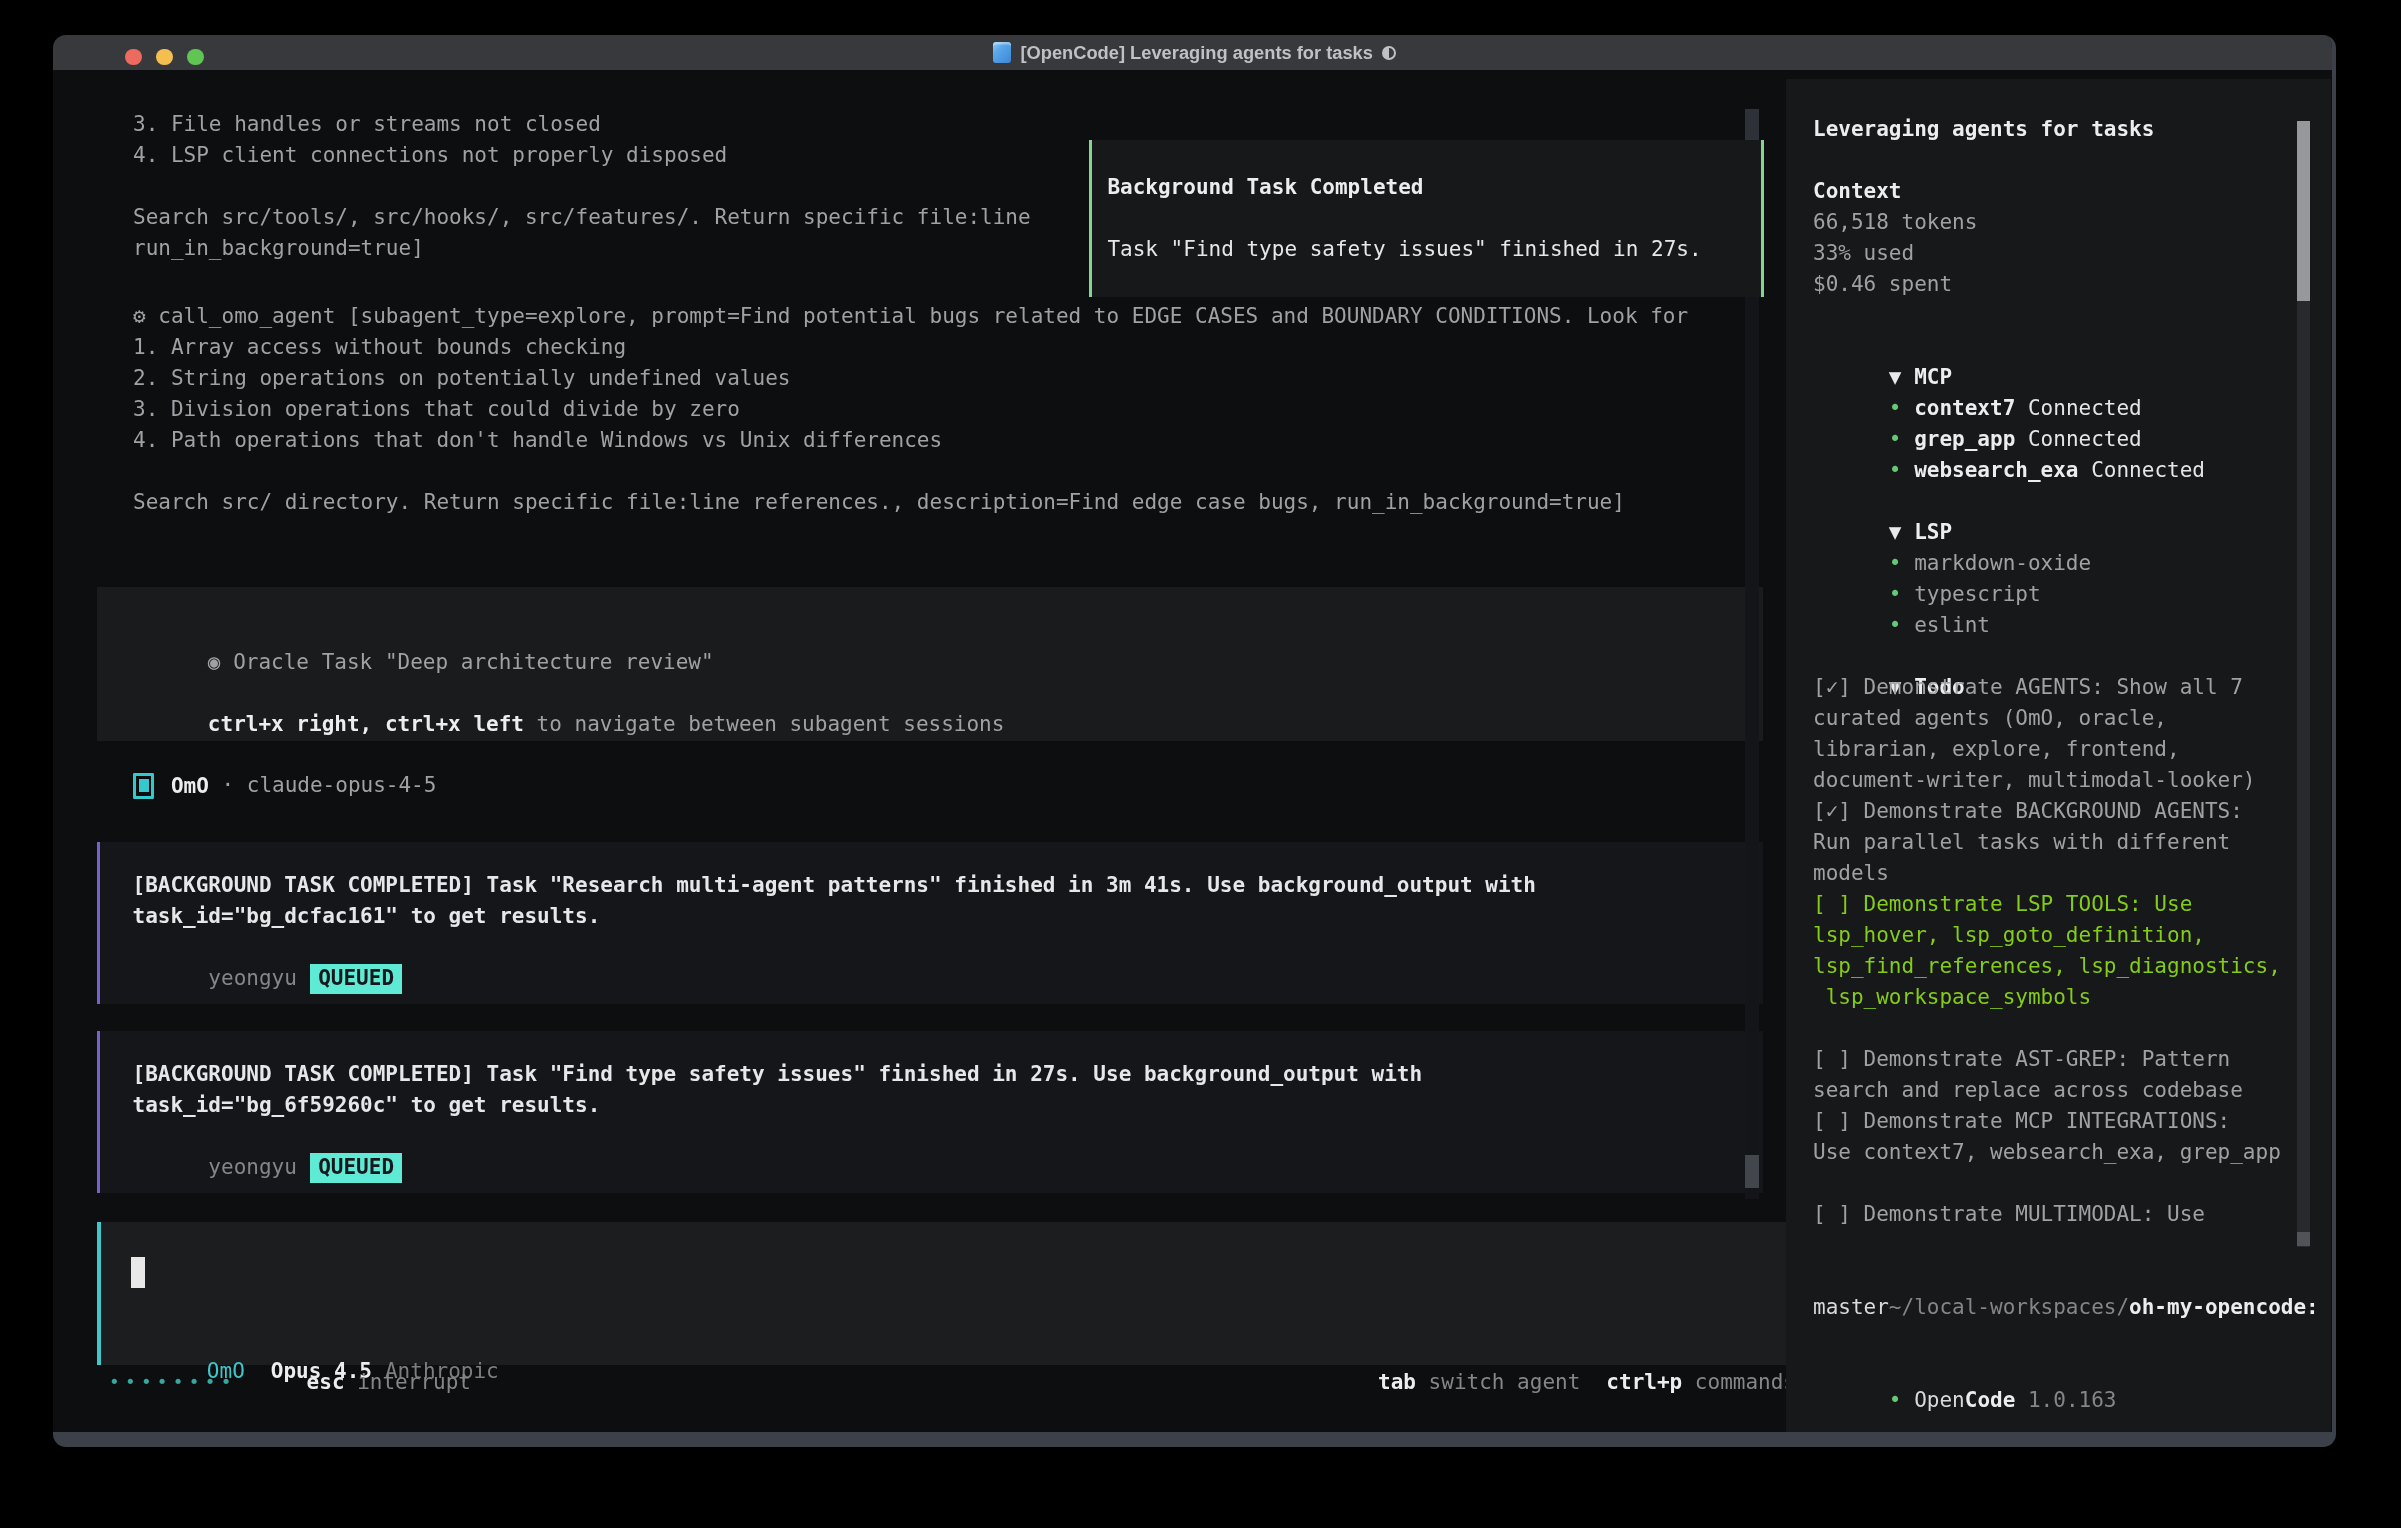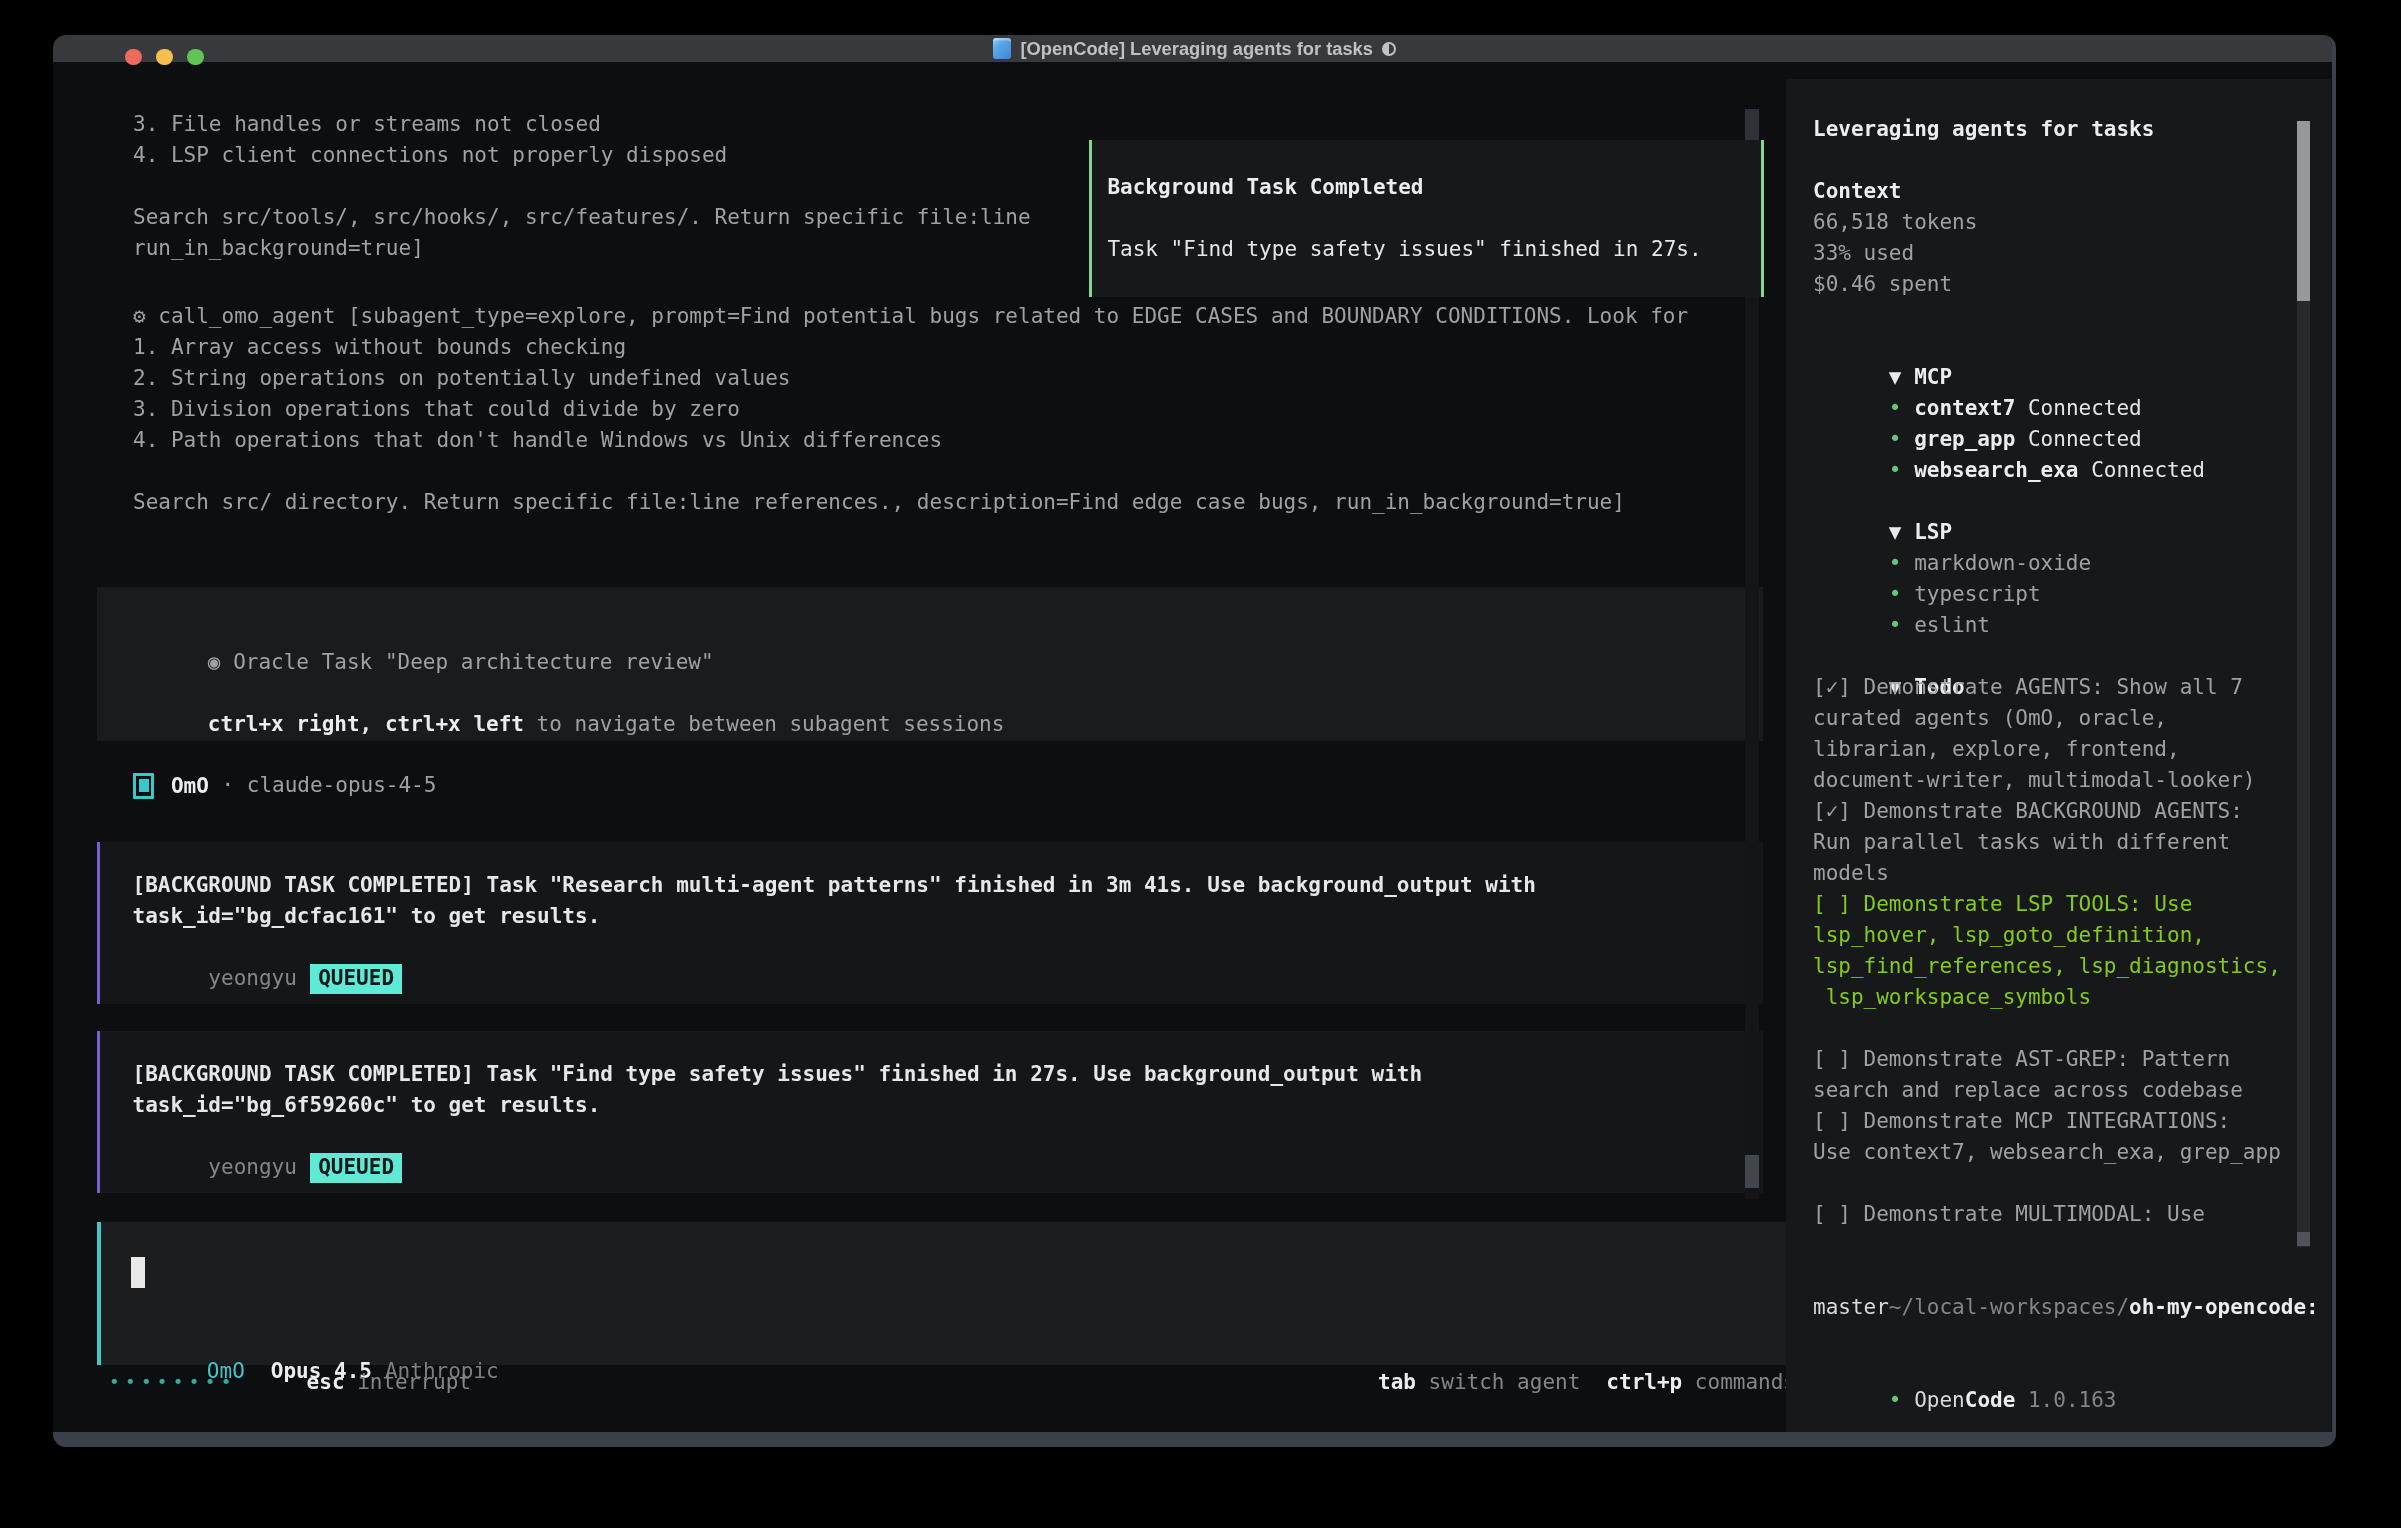--- a/index.html
+++ b/index.html
@@ -9,21 +9,21 @@
     position:relative;
   }
   
   #window{
     position:absolute;left:53px;top:35px;width:2283px;height:1412px;
     background:#0d0e10;border-radius:13px;box-sizing:border-box;
     border-right:4.7px solid #3b4049;border-bottom:15.4px solid #3b4049;
     overflow:hidden;
   }
   #titlebar{
-    position:absolute;left:0;top:0;right:-4.7px;height:27px;background:#37393d;
+    position:absolute;left:0;top:0;right:-4.7px;height:35px;background:#37393d;
     display:flex;align-items:center;justify-content:center;
     font-family:"Liberation Sans",sans-serif;font-weight:700;font-size:18.3px;color:#bfc1c4;
   }
   .traffic{position:absolute;top:13.6px;width:16.5px;height:16.5px;border-radius:50%;}
   #tl-red{left:72px;} #tl-yellow{left:103px;} #tl-green{left:134px;}
   .title-group{display:flex;align-items:center;gap:9.5px;}
   .folder-icon{
     width:17.7px;height:21px;border-radius:3px;
     background:linear-gradient(135deg,#8fd0f8 0%,#5aa7e8 35%,#3b86d8 100%);
     box-shadow:inset 0 2.4px 0 rgba(255,255,255,.35);

